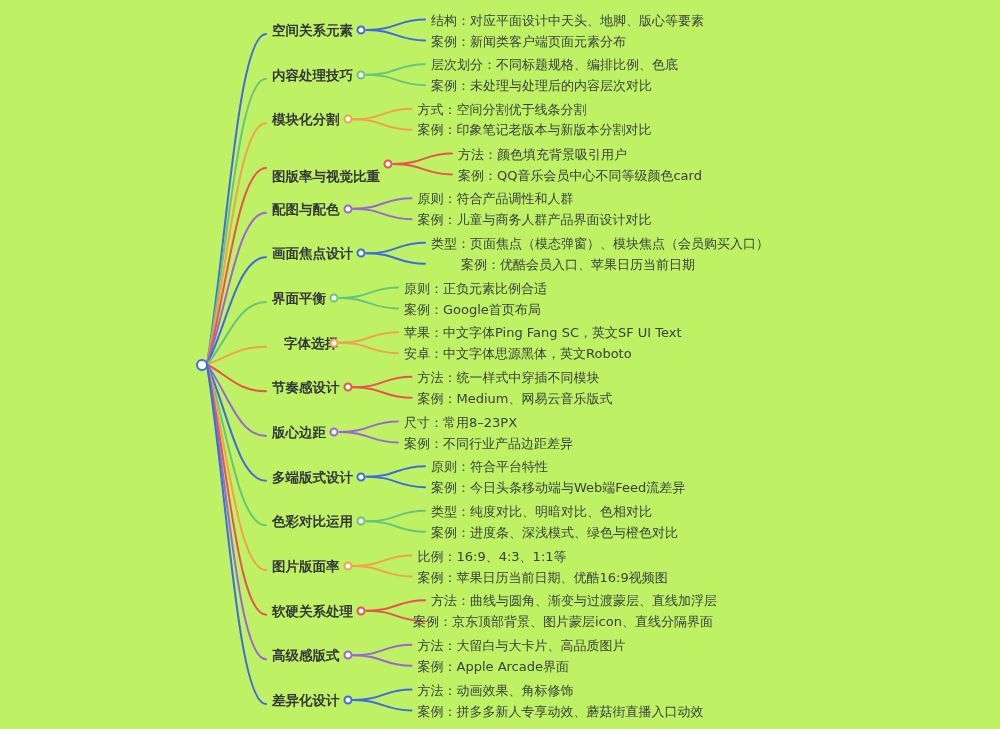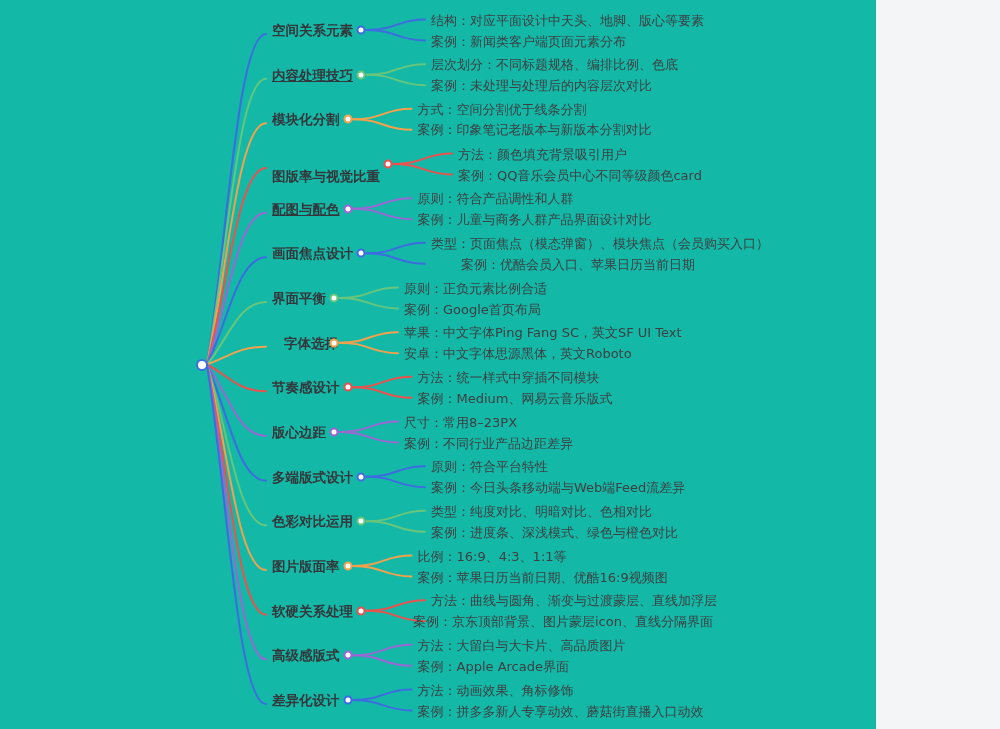--- a/index.html
+++ b/index.html
@@ -1,19 +1,19 @@
 <!DOCTYPE html>
 <html><head>
 <meta charset="utf-8">
 <style>
   html,body{margin:0;padding:0;background:#f4f5f7;}
   .canvas{
     position:relative;
-    width:876px;height:729px;
-    background:#14b8a6;
+    width:1000px;height:729px;
+    background:#bef264;
     overflow:hidden;
     font-family:"DejaVu Sans","Liberation Sans",sans-serif;
   }
   svg.links{position:absolute;left:0;top:0;width:1000px;height:729px;}
   svg.links path{fill:none;stroke-width:2;stroke-linecap:round;}
   .topic{
     position:absolute;
     transform:translateY(-50%);
     font-size:13.5px;
     font-weight:700;
@@ -106,33 +106,33 @@
       <path d="M 207 364.5 C 228 500.3 238 704 266 704" stroke="#3d6ce0"></path>
       <path d="M 353 700 C 383.5 700 383.5 689.5 411.5 689.5" stroke="#3d6ce0"></path>
       <path d="M 353 700 C 383.5 700 383.5 710.5 411.5 710.5" stroke="#3d6ce0"></path>
     </svg>
   <div class="root-dot" style="left: 202px; top: 364.5px; border-color: rgb(61, 108, 224);"></div>
   <div>
       <div class="topic" style="left: 272px; top: 30px;">空间关系元素</div>
       <div class="dot" style="left: 361px; top: 30px; border-color: rgb(61, 108, 224);"></div>
       <div class="child" style="left: 431px; top: 19.5px;">结构：对应平面设计中天头、地脚、版心等要素</div>
       <div class="child" style="left: 431px; top: 40.5px;">案例：新闻类客户端页面元素分布</div>
-      <div class="topic" style="left: 272px; top: 74.6667px; text-decoration: underline;">内容处理技巧</div>
+      <div class="topic" style="left: 272px; top: 74.6667px;">内容处理技巧</div>
       <div class="dot" style="left: 361px; top: 74.6667px; border-color: rgb(103, 197, 124);"></div>
       <div class="child" style="left: 431px; top: 64.1667px;">层次划分：不同标题规格、编排比例、色底</div>
       <div class="child" style="left: 431px; top: 85.1667px;">案例：未处理与处理后的内容层次对比</div>
       <div class="topic" style="left: 272px; top: 119.333px;">模块化分割</div>
       <div class="dot" style="left: 347.5px; top: 119.333px; border-color: rgb(242, 161, 77);"></div>
       <div class="child" style="left: 417.5px; top: 108.833px;">方式：空间分割优于线条分割</div>
       <div class="child" style="left: 417.5px; top: 129.833px; font-family: Liberation Mono, monospace;">案例：印象笔记老版本与新版本分割对比</div>
       <div class="topic" style="left: 272px; top: 176px;">图版率与视觉比重</div>
       <div class="dot" style="left: 388px; top: 164px; border-color: rgb(233, 83, 79);"></div>
       <div class="child" style="left: 458px; top: 153.5px;">方法：颜色填充背景吸引用户</div>
       <div class="child" style="left: 458px; top: 174.5px;">案例：QQ音乐会员中心不同等级颜色card</div>
-      <div class="topic" style="left: 272px; top: 208.667px; text-decoration: underline;">配图与配色</div>
+      <div class="topic" style="left: 272px; top: 208.667px;">配图与配色</div>
       <div class="dot" style="left: 347.5px; top: 208.667px; border-color: rgb(155, 103, 213);"></div>
       <div class="child" style="left: 417.5px; top: 198.167px;">原则：符合产品调性和人群</div>
       <div class="child" style="left: 417.5px; top: 219.167px;">案例：儿童与商务人群产品界面设计对比</div>
       <div class="topic" style="left: 272px; top: 253.333px;">画面焦点设计</div>
       <div class="dot" style="left: 361px; top: 253.333px; border-color: rgb(61, 108, 224);"></div>
       <div class="child" style="left: 431px; top: 242.833px;">类型：页面焦点（模态弹窗）、模块焦点（会员购买入口）</div>
       <div class="child" style="left: 431px; top: 263.833px; margin-left: 30px;">案例：优酷会员入口、苹果日历当前日期</div>
       <div class="topic" style="left: 272px; top: 298px;">界面平衡</div>
       <div class="dot" style="left: 334px; top: 298px; border-color: rgb(103, 197, 124);"></div>
       <div class="child" style="left: 404px; top: 287.5px;">原则：正负元素比例合适</div>

